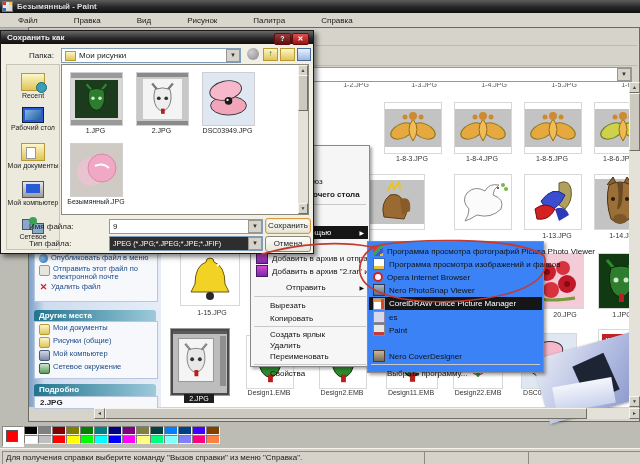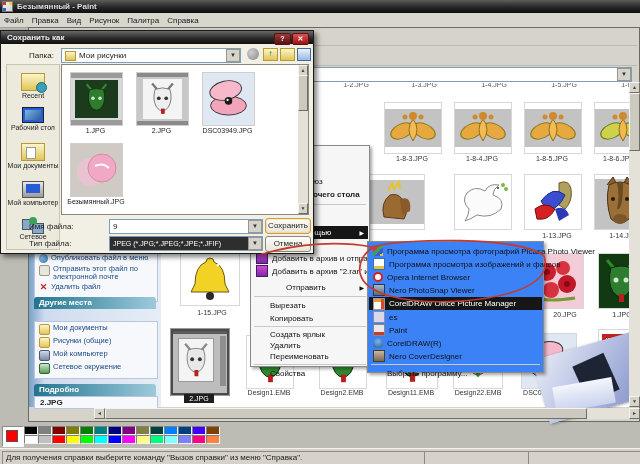--- a/index.html
+++ b/index.html
@@ -7,21 +7,21 @@
           font-family:"Liberation Sans",sans-serif;font-size:8px;color:#1a1a1a;}
   .abs{position:absolute;}
   
   .titlebar{left:0;top:0;width:640px;height:13px;background:linear-gradient(#5d5d5d,#262626 55%,#0f0f0f);
             display:flex;align-items:center;color:#ddd;font-weight:bold;}
   .app-ico{width:9px;height:9px;margin:0 4px 0 2px;background:linear-gradient(135deg,#e8e8e8 40%,#d0d0d0);
            border:1px solid #777;position:relative;}
   .app-ico i{position:absolute;width:3px;height:3px;}
   .menubar{left:0;top:13px;width:640px;height:14px;background:#d9d6cd;border-bottom:1px solid #a8a49a;
            display:flex;align-items:center;}
-  .menubar span{padding:0 4px;text-align:center;}
+  .menubar span{padding:0 18px;text-align:center;}
   .statusbar{left:0;top:448px;width:640px;height:16px;background:#d6d2c9;border-top:1px solid #f5f3ec;}
   .panel{position:absolute;top:2px;height:11px;border:1px solid;border-color:#8d8a80 #fff #fff #8d8a80;
          background:#d6d2c9;overflow:hidden;white-space:nowrap;padding:1px 3px;}
   
   .fgbox{left:2px;top:426px;width:20px;height:19px;border:1px solid;border-color:#8d8a80 #fff #fff #8d8a80;background:#fff;}
   .fgbox i{position:absolute;left:3px;top:3px;width:10px;height:10px;border:1px solid #555;}
   .swrow{position:absolute;display:flex;}
   .sw{width:14px;height:9px;border:1px solid;border-color:#808080 #f2f2f2 #f2f2f2 #808080;box-sizing:border-box;}
   
   .exwin{left:28px;top:27px;width:610px;height:393px;background:#d6d3ca;border:1px solid #6b6b63;}
@@ -340,21 +340,21 @@
         <div class="titem">
             <span class="ticon" style="background:#e8e6da;border:1px solid #9a9788;"></span>
             <span>Отправить этот файл по электронной почте</span>
           </div>
         <div class="titem">
             <span class="ticon" style="color:#c42222;font-weight:bold;font-size:9px;line-height:9px;text-align:center;">✕</span>
             <span>Удалить файл</span>
           </div>
       </div>
 
-      <div class="thead" style="top:215px;">Другие места</div>
+      <div class="thead" style="top:228px;">Другие места</div>
       <div class="tbox" style="top:239px;height:56px;">
         <div class="titem">
             <span class="ticon" style="background:linear-gradient(#fdf6c8,#e0c55a);border:1px solid #b89a30;"></span>
             <span>Мои документы</span>
           </div>
         <div class="titem">
             <span class="ticon" style="background:linear-gradient(#fdf6c8,#e0c55a);border:1px solid #b89a30;"></span>
             <span>Рисунки (общие)</span>
           </div>
         <div class="titem">
@@ -457,24 +457,20 @@
       <span class="ic" style="background:#fff;border:1px solid #999;box-shadow:inset -3px 0 #d44a2a, inset 0 3px #e89a3a;"></span>
       <span>CorelDRAW Office Picture Manager</span>
     </div>
     <div class="mi" style="top:69px;height:12px;">
       <span class="ic" style="background:#d8d8e8;border:1px solid #8a8aa8;"></span>
       <span>es</span>
     </div>
     <div class="mi" style="top:82px;height:12px;">
       <span class="ic" style="background:#e8e8e8;border:1px solid #888;box-shadow:inset 0 -3px #c43a3a;"></span>
       <span>Paint</span>
-    </div>
-    <div class="mi" style="top:95px;height:12px;">
-      <span class="ic" style="background:radial-gradient(circle at 50% 35%,#7ab8e8,#2a5a9a);border-radius:50% 50% 40% 40%;"></span>
-      <span>CorelDRAW(R)</span>
     </div>
     <div class="mi" style="top:108px;height:12px;">
       <span class="ic" style="background:linear-gradient(#c8b8a0,#7a6a50);border:1px solid #4a3a28;"></span>
       <span>Nero CoverDesigner</span>
     </div>
     <div class="msep" style="top:122px;"></div>
     <div class="mi" style="top:125px;height:12px;">
       <span class="ic"></span>
         <span>Выбрать программу...</span>
     </div>

